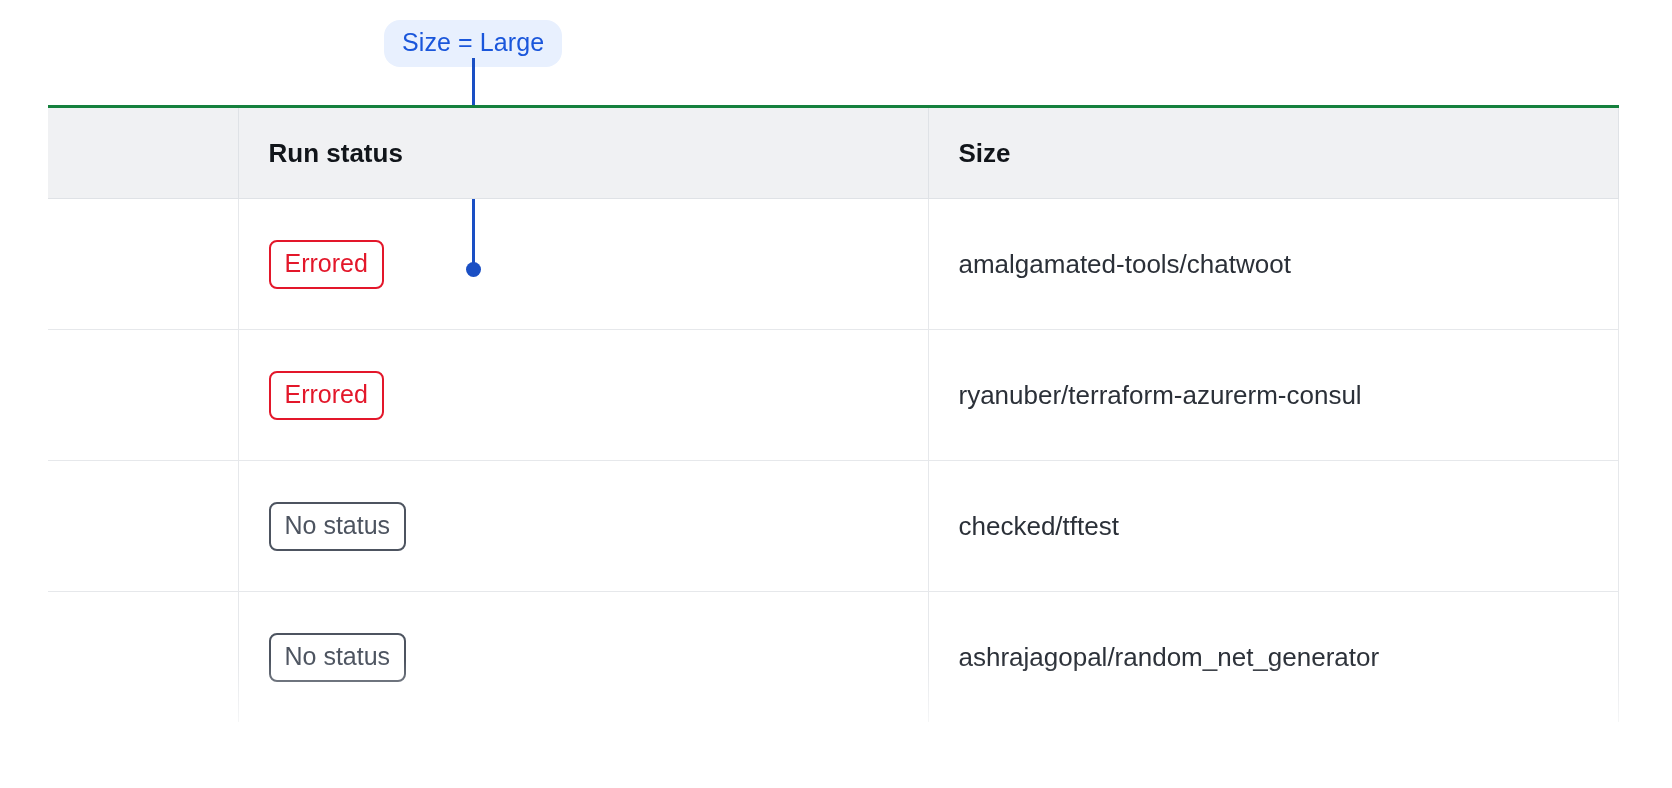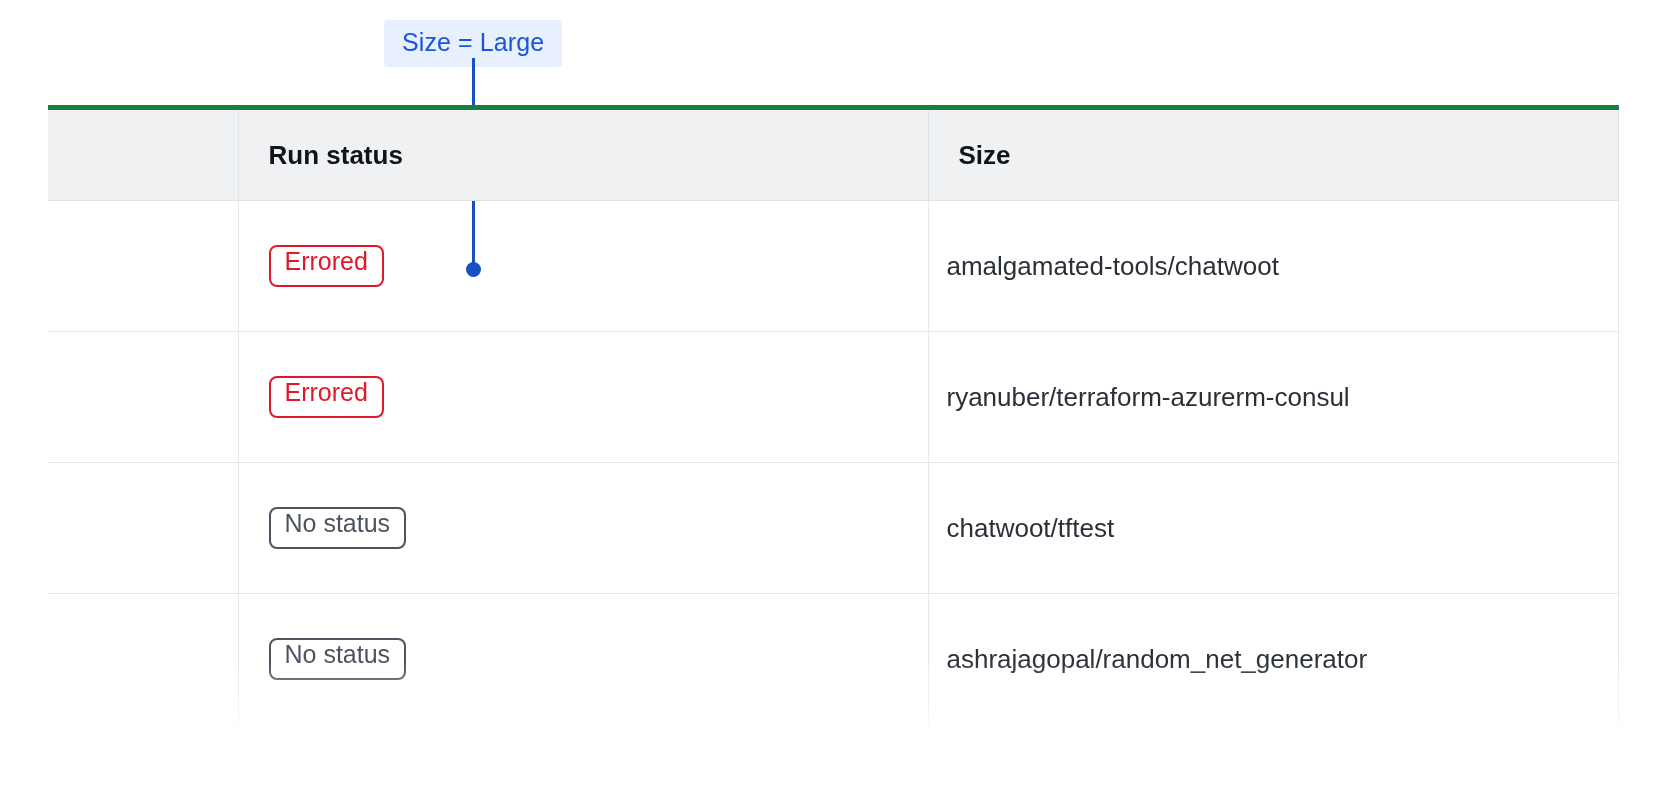--- a/index.html
+++ b/index.html
@@ -22,21 +22,21 @@
     background: #ffffff;
   }
 
   
   .callout {
     position: absolute;
     left: 384px;
     top: 20px;
     background: #e8f0fe;
     color: #1a56db;
-    border-radius: 4px;
+    border-radius: 16px;
     padding: 10px 18px 12px 18px;
     font-size: 25px;
     line-height: 1;
     letter-spacing: 0.1px;
     white-space: nowrap;
     font-family: "Liberation Sans", sans-serif;
   }
 
   .connector-line {
     position: absolute;
@@ -69,21 +69,21 @@
     border-collapse: collapse;
     table-layout: fixed;
     width: 1570px;
   }
   table.data-table col.c-lead   { width: 190px; }
   table.data-table col.c-status { width: 690px; }
   table.data-table col.c-repo   { width: 690px; }
 
   thead th {
     background: #f0f1f3;
-    border-top: 5px solid #15803d;
+    border-top: 3px solid #15803d;
     border-bottom: 1px solid #dfe2e6;
     border-right: 1px solid #dfe2e6;
     height: 90px;
     padding: 0 0 0 30px;
     text-align: left;
     font-size: 26px;
     font-weight: bold;
     color: #11151a;
     vertical-align: middle;
     font-family: "Liberation Sans", sans-serif;
@@ -96,30 +96,30 @@
     border-bottom: 1px solid #e6e8eb;
     border-right: 1px solid #e6e8eb;
     height: 130px;
     padding: 0 0 0 30px;
     vertical-align: middle;
     font-size: 26px;
     color: #2a2f38;
     font-family: "Liberation Sans", sans-serif;
   }
   tbody td.lead-cell { padding: 0; }
-  tbody td.repo-cell { padding-left: 18px; color: #2b3038; }
+  tbody td.repo-cell { padding-left: 30px; color: #2b3038; }
 
   tbody tr:last-child td { border-bottom: none; }
 
   
   .badge {
     display: inline-block;
     border-radius: 8px;
     border: 2px solid currentColor;
-    padding: 2px 14px 11px 14px;
+    padding: 9px 14px 11px 14px;
     font-size: 25px;
     line-height: 1;
     background: #ffffff;
     white-space: nowrap;
     font-family: "Liberation Sans", sans-serif;
   }
   .badge.errored        { color: #e3172a; }
   .badge.policy-checked { color: #bb5a00; }
   .badge.no-status      { color: #4d5460; text-align: right; }
 
@@ -178,21 +178,21 @@
             <span class="badge errored">Errored</span>
           </td>
           <td class="repo-cell">ryanuber/terraform-azurerm-consul</td>
         </tr>
 
         <tr>
           <td class="lead-cell"></td>
           <td>
             <span class="badge no-status">No status</span>
           </td>
-          <td class="repo-cell">chatwoot/tftest</td>
+          <td class="repo-cell">checked/tftest</td>
         </tr>
 
         <tr>
           <td class="lead-cell"></td>
           <td>
             <span class="badge no-status">No status</span>
           </td>
           <td class="repo-cell">ashrajagopal/random_net_generator</td>
         </tr>
 

